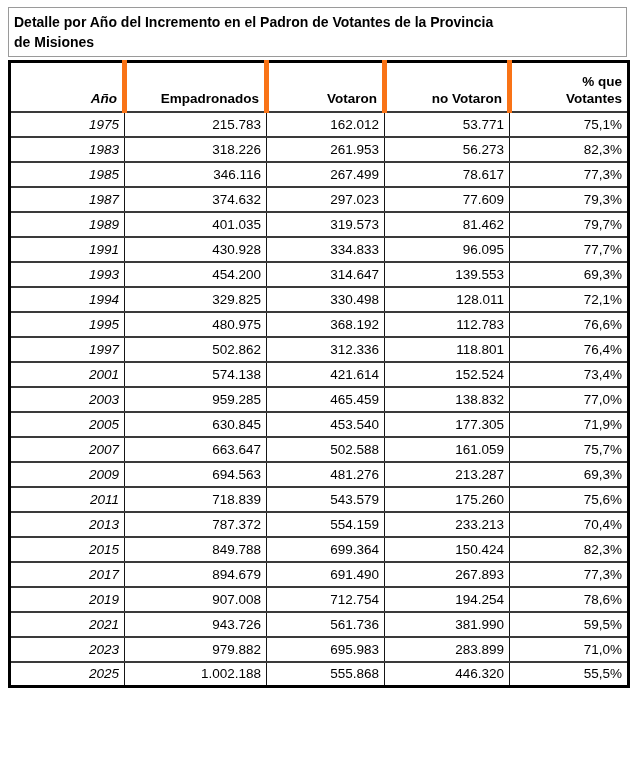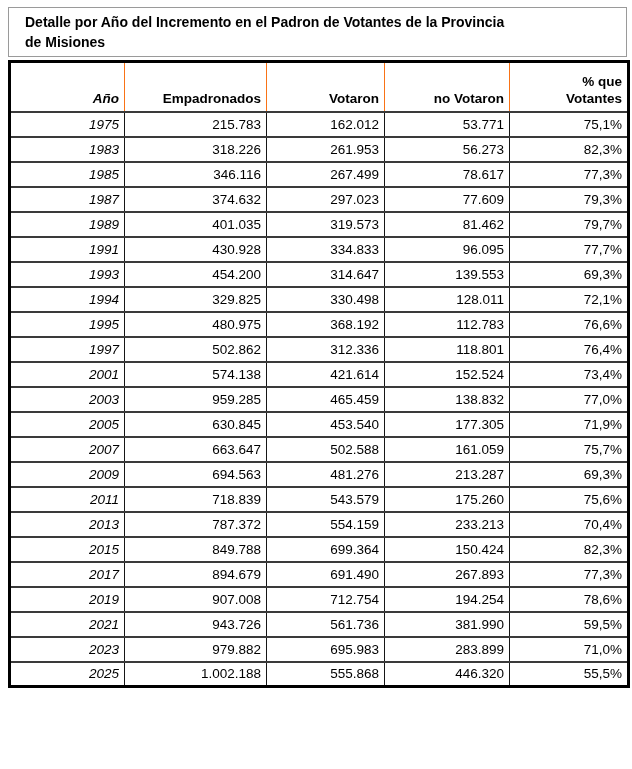--- a/index.html
+++ b/index.html
@@ -15,21 +15,21 @@
     box-sizing: border-box;
     padding: 7px 5px 0 8px;
     background: #ffffff;
     overflow: hidden;
   }
   .title-box {
     box-sizing: border-box;
     width: 619px;
     border: 1px solid #9a9a9a;
     background: #ffffff;
-    padding: 4px 6px 4px 16px;
+    padding: 4px 6px 4px 5px;
     font-size: 14px;
     font-weight: bold;
     line-height: 20px;
     white-space: pre-line;
     margin-bottom: 3px;
   }
   table.voters {
     border-collapse: collapse;
     table-layout: fixed;
     width: 619px;
@@ -42,21 +42,21 @@
     font-size: 13.5px;
     text-align: right;
     padding: 0 5px 0 2px;
     overflow: hidden;
   }
   table.voters th {
     font-weight: bold;
     vertical-align: bottom;
     height: 50px;
     padding-bottom: 4px;
-    border-left: 1px solid #f97316;
+    border-left: 5px solid #f97316;
     white-space: pre-line;
     line-height: 17px;
   }
   table.voters td {
     height: 25px;
     border-left: 1px solid #161616;
     border-top: 2px solid #3a3a3a;
     font-weight: normal;
   }
   table.voters th:first-child,

